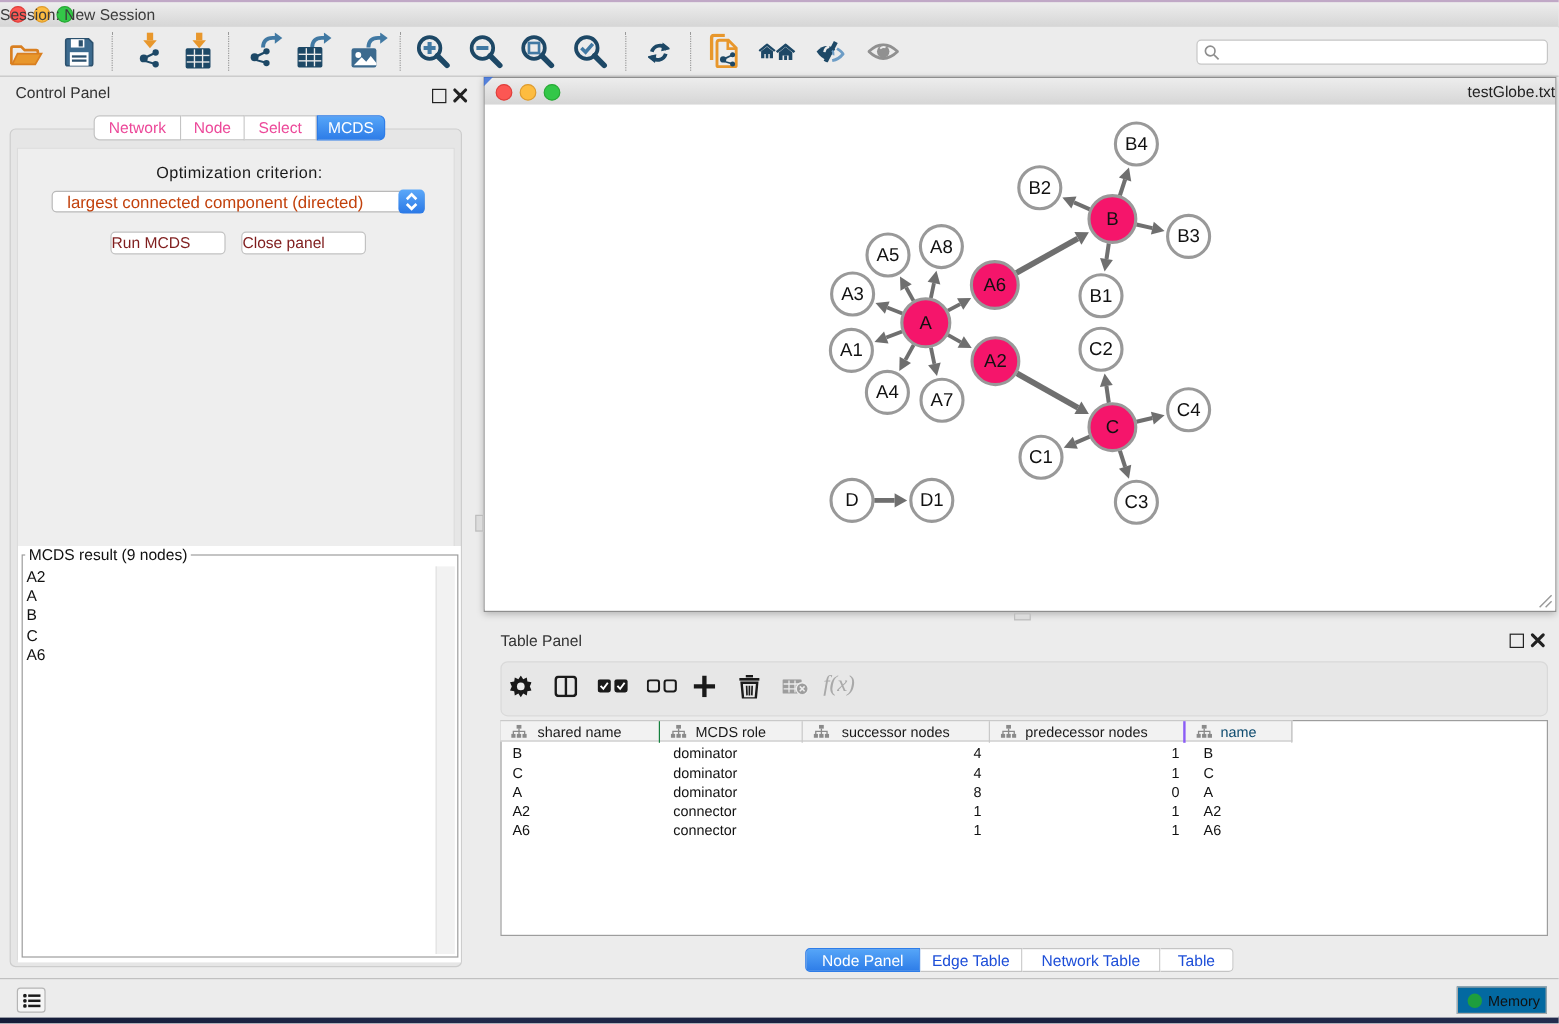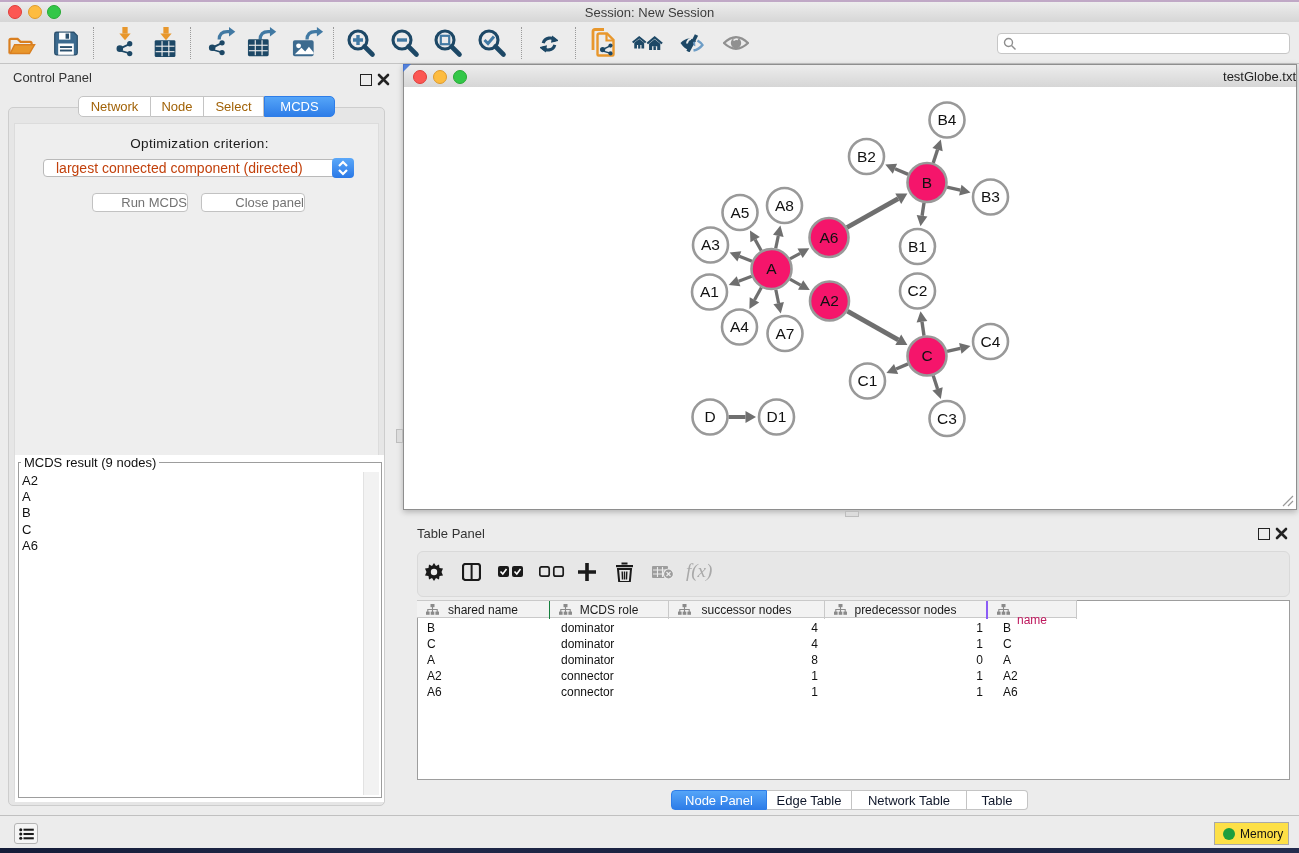--- a/index.html
+++ b/index.html
@@ -1,34 +1,34 @@
 <!DOCTYPE html>
 <html><head><meta charset="utf-8"><style>
 html,body{margin:0;padding:0}
 body{width:1299px;height:853px;position:relative;overflow:hidden;background:#ececec;
   font-family:"Liberation Sans",sans-serif;-webkit-font-smoothing:antialiased}
 .abs{position:absolute}
 .light{position:absolute;width:12px;height:12px;border-radius:50%}
 .titlebar{background:linear-gradient(#ededed,#d6d6d6);border-bottom:1px solid #ababab}
 .tab{position:absolute;top:96px;height:21px;background:#fff;border:1px solid #c4c4c4;box-sizing:border-box;
-  text-align:center;font-size:13px;color:#a16207;line-height:20px}
+  text-align:center;font-size:13px;color:#ec4899;line-height:20px}
 .btn{position:absolute;background:#fff;border:1px solid #c2c2c2;border-radius:4px;box-sizing:border-box;
-  text-align:right;font-size:13px;color:#737373}
+  text-align:left;font-size:13px;color:#7f1d1d}
 .btab{position:absolute;top:790px;height:20px;background:#fff;border:1px solid #c4c4c4;box-sizing:border-box;
-  text-align:center;font-size:13px;color:#0f172a;line-height:19px}
+  text-align:center;font-size:13px;color:#1d4ed8;line-height:19px}
 </style></head><body>
 
 <div class="abs" style="left:0;top:0;width:1299px;height:2px;background:#c0a8c6"></div>
 <div class="abs" style="left:0;top:847px;width:1299px;height:6px;background:linear-gradient(90deg,#141c38,#20294a 30%,#171f3d 60%,#232c4e)"></div>
 
 <div class="abs titlebar" style="left:0;top:2px;width:1299px;height:20px"></div>
 <div class="light" style="left:8px;top:5px;background:#fc5753;border:0.5px solid #df3e3a"></div>
 <div class="light" style="left:28px;top:5px;background:#fdbc40;border:0.5px solid #de9b2d"></div>
 <div class="light" style="left:47px;top:5px;background:#33c748;border:0.5px solid #27a934"></div>
-<div class="abs" style="left:0;top:5px;width:1299px;text-align:center;font-size:13px;color:#3c3c3c">Session: New Session</div>
+<div class="abs" style="left:0;top:5px;width:1299px;font-size:13px;color:#3c3c3c">Session: New Session</div>
 
 <div class="abs" style="left:0;top:22px;width:1299px;height:41px;background:#ececec;border-bottom:1px solid #c4c4c4"></div>
 <div style="position:absolute;left:93px;top:27px;height:32px;border-left:1px dotted #9a9a9a"></div>
 <div style="position:absolute;left:190px;top:27px;height:32px;border-left:1px dotted #9a9a9a"></div>
 <div style="position:absolute;left:333px;top:27px;height:32px;border-left:1px dotted #9a9a9a"></div>
 <div style="position:absolute;left:521px;top:27px;height:32px;border-left:1px dotted #9a9a9a"></div>
 <div style="position:absolute;left:575px;top:27px;height:32px;border-left:1px dotted #9a9a9a"></div>
 <svg style="position:absolute;left:8px;top:34px" width="28" height="23" viewBox="0 0 38 26">
     <path d="M2 24 L2 6 Q2 4 4 4 L13 4 L17 8 L30 8 Q32 8 32 10 L32 12" fill="none" stroke="#d97f20" stroke-width="3"></path>
     <path d="M3 24 L9 12 L36 12 L29 24 Z" fill="#e8972c" stroke="#d97f20" stroke-width="2"></path>
@@ -175,21 +175,21 @@
 <div class="abs" style="left:13px;top:70px;font-size:13px;color:#333">Control Panel</div>
 <div style="position:absolute;left:360px;top:74px;width:10px;height:10px;border:1.6px solid #222"></div>
 <svg style="position:absolute;left:377px;top:73px" width="13" height="13" viewBox="0 0 13 13">
     <path d="M2 2 L11 11 M11 2 L2 11" stroke="#222" stroke-width="2.6" stroke-linecap="round"></path>
   </svg>
 <div class="abs" style="left:8px;top:107px;width:377px;height:699px;background:#e6e6e6;border:1px solid #cdcdcd;border-radius:5px;box-sizing:border-box"></div>
 <div class="abs" style="left:14px;top:123px;width:365px;height:677px;background:#eeeeee;border:1px solid #dcdcdc;box-sizing:border-box"></div>
 <div class="tab" style="left:78px;width:73px;border-radius:5px 0 0 5px">Network</div>
 <div class="tab" style="left:151px;width:53px;border-left:none">Node</div>
 <div class="tab" style="left:204px;width:60px;border-left:none">Select</div>
-<div class="tab" style="left:264px;width:71px;background:linear-gradient(#55a5f8,#2e7de8);color:#fff;border-color:#2e7de8;border-radius:0 5px 5px 0">MCDS</div>
+<div class="tab" style="left:264px;width:57px;background:linear-gradient(#55a5f8,#2e7de8);color:#fff;border-color:#2e7de8;border-radius:0 5px 5px 0">MCDS</div>
 
 <div class="abs" style="left:0;top:136px;width:399px;text-align:center;font-size:13.5px;letter-spacing:0.35px;color:#1a1a1a">Optimization criterion:</div>
 <div class="abs" style="left:43px;top:159px;width:311px;height:18px;background:#fff;border:1px solid #b9b9b9;border-radius:4px;box-sizing:border-box"></div>
 <div class="abs" style="left:56px;top:160px;font-size:14px;color:#c2410c">largest connected component (directed)</div>
 <div class="abs" style="left:332px;top:158px;width:22px;height:20px;background:linear-gradient(#5ba8f9,#2a78e6);border-radius:4px"></div>
 <svg class="abs" style="left:336px;top:160px" width="14" height="16" viewBox="0 0 14 16">
     <path d="M3 6 L7 2 L11 6" fill="none" stroke="#fff" stroke-width="2.2"></path>
     <path d="M3 10 L7 14 L11 10" fill="none" stroke="#fff" stroke-width="2.2"></path>
   </svg>
 
@@ -386,21 +386,21 @@
       <div style="position:absolute;left:0;right:0;top:2px;text-align:center;font-size:12px;color:#1a1a1a">predecessor nodes</div>
     </div>
     <div style="position:absolute;left:571px;top:0;width:89px;height:18px;border-right:1px solid #c9c9c9;box-sizing:border-box">
       <svg style="position:absolute;left:9px;top:3px" width="13" height="11" viewBox="0 0 13 11">
         <rect x="4.5" y="0" width="4" height="3.2" fill="#8a8a8a"></rect>
         <path d="M6.5 3 L6.5 5.5 M1.8 8 L1.8 5.5 L11.2 5.5 L11.2 8 M6.5 5.5 L6.5 8" stroke="#8a8a8a" stroke-width="1.1" fill="none"></path>
         <rect x="0" y="7.6" width="3.6" height="3.2" fill="#8a8a8a"></rect>
         <rect x="4.7" y="7.6" width="3.6" height="3.2" fill="#8a8a8a"></rect>
         <rect x="9.4" y="7.6" width="3.6" height="3.2" fill="#8a8a8a"></rect>
       </svg>
-      <div style="position:absolute;left:0;right:0;top:12px;text-align:center;font-size:12px;color:#be185d">name</div>
+      <div style="position:absolute;left:0;right:0;top:2px;text-align:center;font-size:12px;color:#0c4a6e">name</div>
     </div>
   </div>
 <div style="position:absolute;left:417px;top:621px;width:873px;height:16px;font-size:12px;color:#111">
     <span style="position:absolute;left:10px">B</span>
     <span style="position:absolute;left:144px">dominator</span>
     <span style="position:absolute;left:251px;width:150px;text-align:right">4</span>
     <span style="position:absolute;left:414px;width:152px;text-align:right">1</span>
     <span style="position:absolute;left:586px">B</span>
   </div>
 <div style="position:absolute;left:417px;top:637px;width:873px;height:16px;font-size:12px;color:#111">
@@ -443,15 +443,15 @@
       <g fill="#1a1a1a">
         <circle cx="1.8" cy="2" r="1.8"></circle>
         <circle cx="1.8" cy="7" r="1.8"></circle>
         <circle cx="1.8" cy="12" r="1.8"></circle>
         <rect x="5" y="0.8" width="12" height="2.4"></rect>
         <rect x="5" y="5.8" width="12" height="2.4"></rect>
         <rect x="5" y="10.8" width="12" height="2.4"></rect>
       </g>
     </svg>
   </div>
-<div class="abs" style="left:1214px;top:822px;width:75px;height:23px;background:#fde047;border:1px solid #a9a9a9;box-sizing:border-box">
+<div class="abs" style="left:1214px;top:822px;width:75px;height:23px;background:#0369a1;border:1px solid #a9a9a9;box-sizing:border-box">
 <div style="position:absolute;left:8px;top:5px;width:12px;height:12px;border-radius:50%;background:#1e9e3e"></div>
 <div style="position:absolute;left:25px;top:4px;font-size:12px;color:#111">Memory</div>
   </div>
 </body></html>

